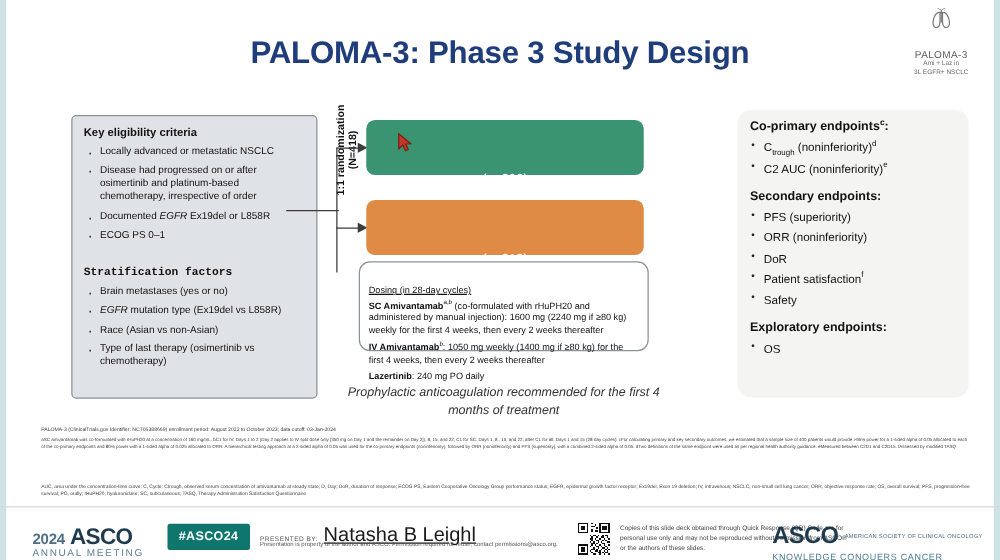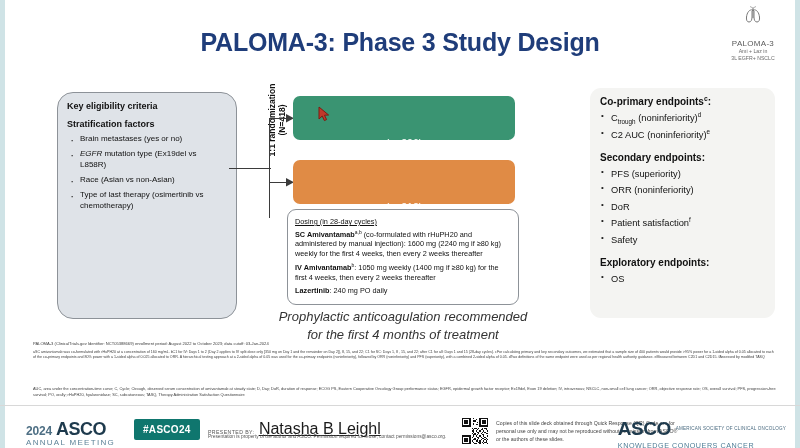--- a/index.html
+++ b/index.html
@@ -26,28 +26,28 @@
   .study-logo {
     position:absolute; top:6px; right:10px; width:74px;
     text-align:center; color:#4a4a4a;
   }
   .study-logo .lung { display:block; margin:0 auto 1px; }
   .study-logo .lg-name { font-size:8px; letter-spacing:.3px; color:#5a5a5a;margin-top:13px; }
   .study-logo .lg-sub { font-size:5.2px; line-height:1.35; color:#6a6a6a; }
 
   
   .elig-box {
-    position:absolute; left:57px; top:92px; width:180px; height:227px;
-    background:#dfe3e8; border:1px solid #8d9298; border-radius:16px;
+    position:absolute; left:57px; top:92px; width:197px; height:227px;
+    background:#dfe3e8; border:1px solid #8d9298; border-radius:4px;
     padding:8px 23px 4px 9px;
   }
   .elig-h {
     font-size:9px; font-weight:bold; color:#111; margin-bottom:5px;
   }
-  .elig-h.second { margin-top:8px; }
+  .elig-h.second { margin-top:20px;font-family:Liberation Mono, monospace; }
   ul.bul { list-style:none; }
   ul.bul li {
     position:relative; padding-left:13px; font-size:8px; color:#111;
     line-height:1.33; margin-bottom:4.5px;
   }
   ul.bul li:before {
     content:"·"; position:absolute; left:3px; top:-3px;
     font-size:13px; color:#333;
   }
   .it { font-style:italic; }
@@ -73,35 +73,35 @@
     font-size:10.5px; font-weight:normal; line-height:1.42;gap:36px;
   }
   .arm-sc { top:96px; background:#3a9472; }
   .arm-iv { top:160px; background:#e08b45; }
 
   
   .cursor { position:absolute; left:318px; top:106px; }
 
   
   .dose-box {
-    position:absolute; left:287px; top:209px; width:232px; height:96px;
+    position:absolute; left:287px; top:209px; width:232px; height:72px;
     background:#fff; border:1px solid #8d9298; border-radius:9px;
-    padding:7px 7px;
+    padding:17px 7px;
   }
   .dose-title {
     font-size:7.3px; color:#111; text-decoration:underline; margin-bottom:3.5px;
   }
   .dose-p { font-size:7.3px; color:#111; line-height:1.36; margin-bottom:3.5px; }
   .dose-p b { font-weight:bold; }
   sup { font-size:0.68em; vertical-align:super; line-height:0; }
   sub { font-size:0.68em; vertical-align:sub; line-height:0; }
 
   .prophy {
     position:absolute; left:277px; top:308px; width:252px;
-    text-align:center; font-size:13px; font-style:italic; color:#333;
+    text-align:center; font-size:10px; font-style:italic; color:#333;
     line-height:1.42;
   }
 
   
   .end-panel {
     position:absolute; left:590px; top:88px; width:185px; height:230px;
     background:#f4f4f2; border-radius:11px; padding:8px 10px;
   }
   .end-h { font-size:10px; font-weight:bold; color:#111; margin-bottom:5px; }
   .end-h.sp { margin-top:11px; }
@@ -163,20 +163,26 @@
     <path d="M13 4 C17 3 19 7 19.5 11 C19.8 14 19 16 17 16 C15 16 14 14 14 11 L14 5 Z" stroke="#7a7a7a" stroke-width="1" fill="none"></path>
     <path d="M13 2 L10 0.5 M13 2 L16 0.5" stroke="#9a9a9a" stroke-width=".8" fill="none"></path>
   </svg>
   <div class="lg-name">PALOMA-3</div>
   <div class="lg-sub">Ami + Laz in</div>
   <div class="lg-sub">3L EGFR+ NSCLC</div>
 </div>
 
 <div class="elig-box">
   <div class="elig-h">Key eligibility criteria</div>
+  <ul class="bul">
+    <li>Locally advanced or metastatic NSCLC</li>
+    <li>Disease had progressed on or after osimertinib and platinum-based chemotherapy, irrespective of order</li>
+    <li>Documented <span class="it">EGFR</span> Ex19del or L858R</li>
+    <li>ECOG PS 0–1</li>
+  </ul>
   <div class="elig-h second">Stratification factors</div>
   <ul class="bul">
     <li>Brain metastases (yes or no)</li>
     <li><span class="it">EGFR</span> mutation type (Ex19del vs L858R)</li>
     <li>Race (Asian vs non-Asian)</li>
     <li>Type of last therapy (osimertinib vs chemotherapy)</li>
   </ul>
 </div>
 
 <div class="rand-label">

